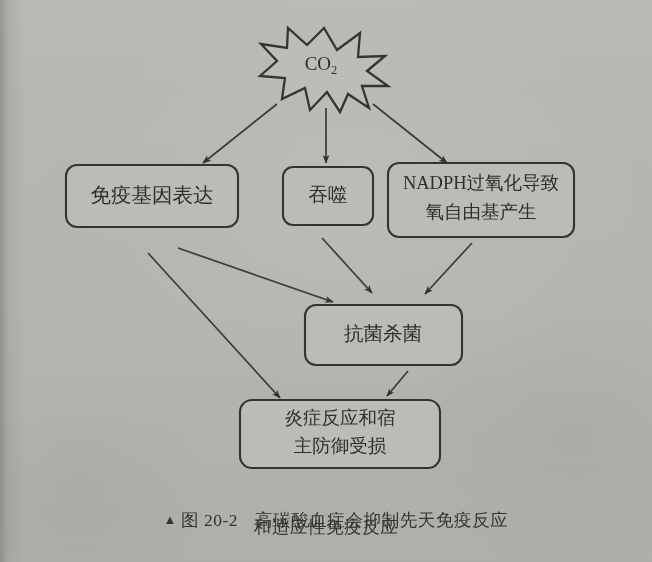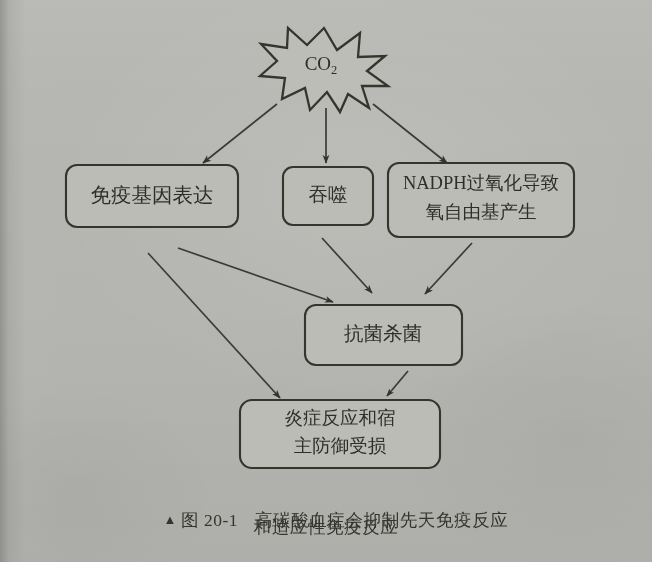--- a/index.html
+++ b/index.html
@@ -136,18 +136,18 @@
       <g>
         <rect x="240" y="400" width="200" height="68" rx="12" ry="12" fill="#bcbcb7" stroke="#35352f" stroke-width="2.1"></rect>
         <text class="node-text" x="340" y="420" font-size="18.5">炎症反应和宿</text>
         <text class="node-text" x="340" y="448" font-size="18.5">主防御受损</text>
       </g>
 
     </g>
   </svg>
 
   <div class="cap-line" id="caption-line-1">
-    <span class="cap-seg" id="caption-marker">▲</span><span class="cap-seg" id="caption-figno">图 20-1</span><span class="cap-seg">高碳酸血症会抑制先天免疫反应</span>
+    <span class="cap-seg" id="caption-marker">▲</span><span class="cap-seg" id="caption-figno">图 20-2</span><span class="cap-seg">高碳酸血症会抑制先天免疫反应</span>
   </div>
 
   <div class="cap-line" id="caption-line-2">和适应性免疫反应</div>
 
 </div>
 
 </body></html>

